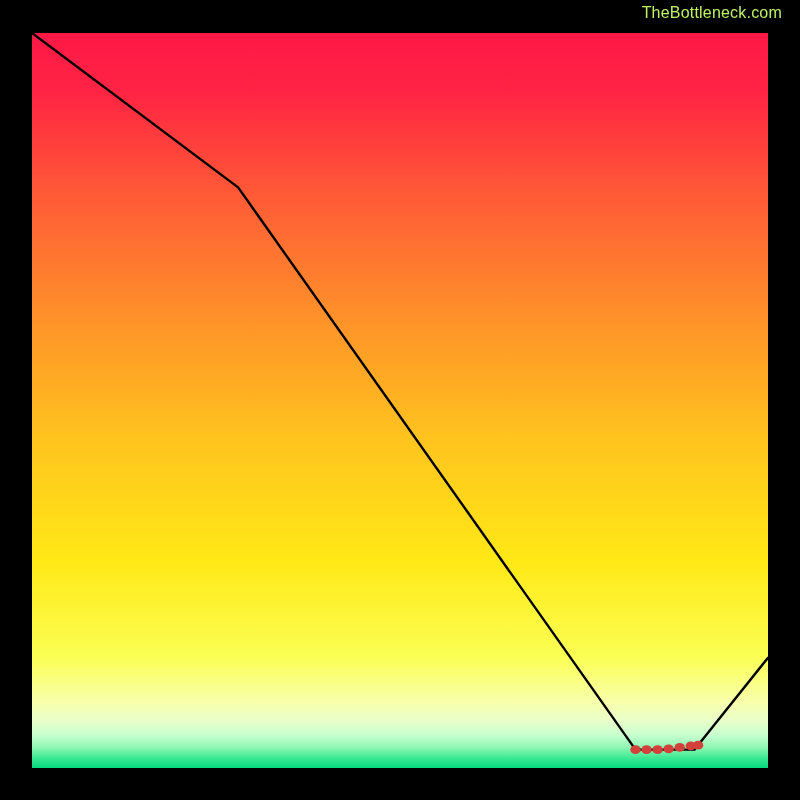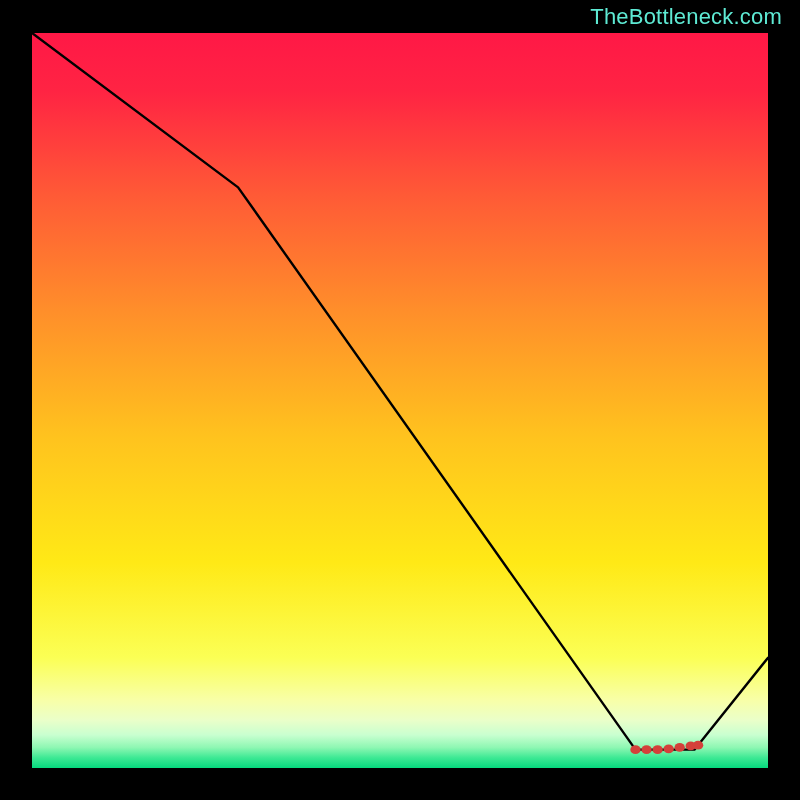--- a/index.html
+++ b/index.html
@@ -14,22 +14,22 @@
   .stage {
     position: relative;
     width: 800px;
     height: 800px;
     background: #000;
   }
   .watermark {
     position: absolute;
     top: 4px;
     right: 18px;
-    color: #5eead4;
-    font-size: 22px;
+    color: #bef264;
+    font-size: 16px;
     font-weight: 400;
     letter-spacing: 0.2px;
     z-index: 10;
   }
   .plot-wrap {
     position: absolute;
     left: 32px;
     top: 33px;
     width: 736px;
     height: 735px;

